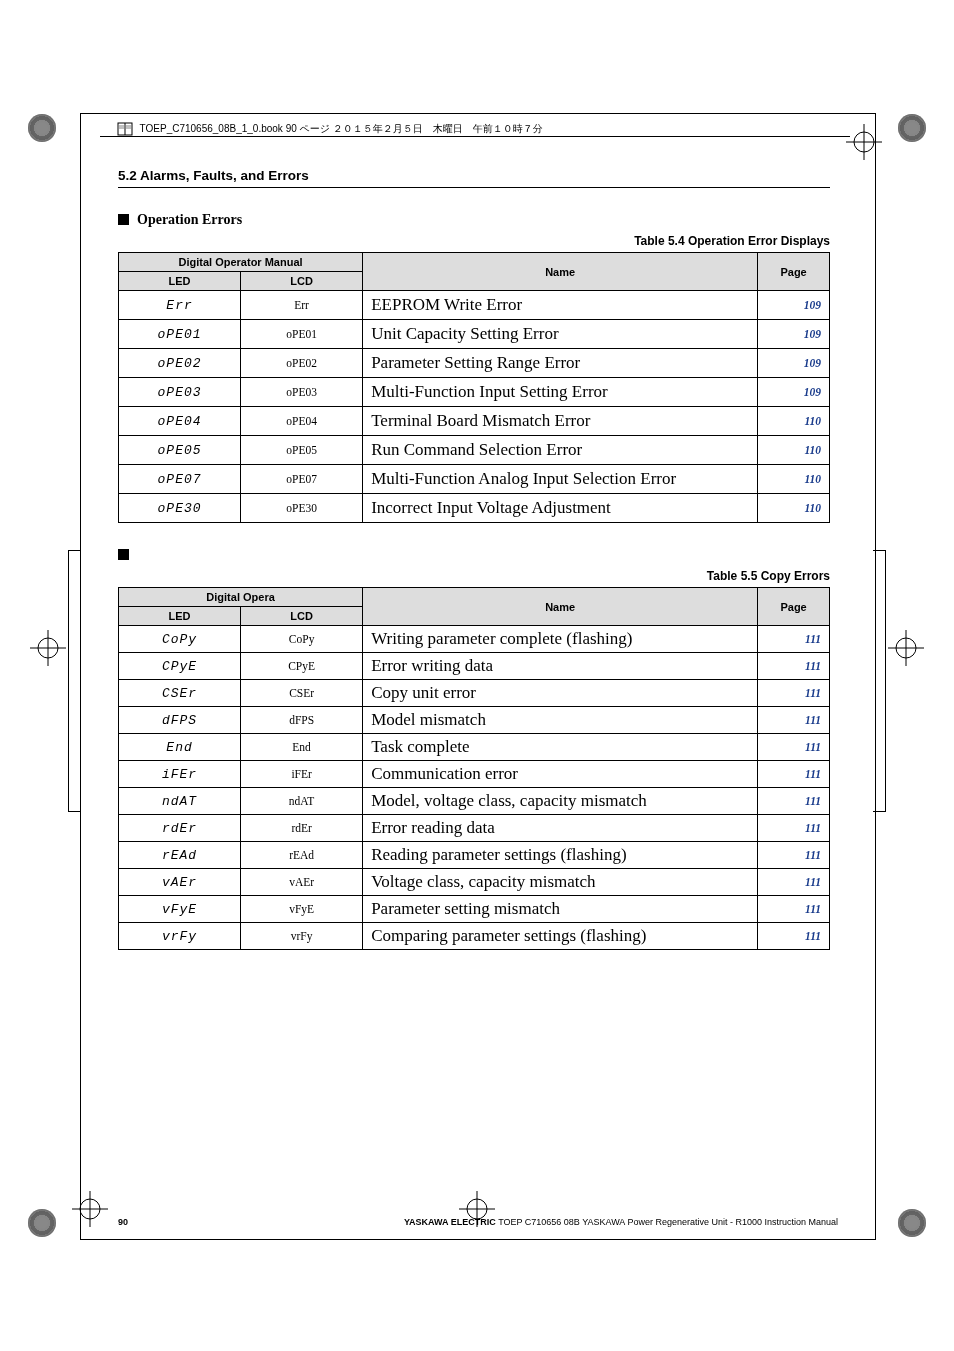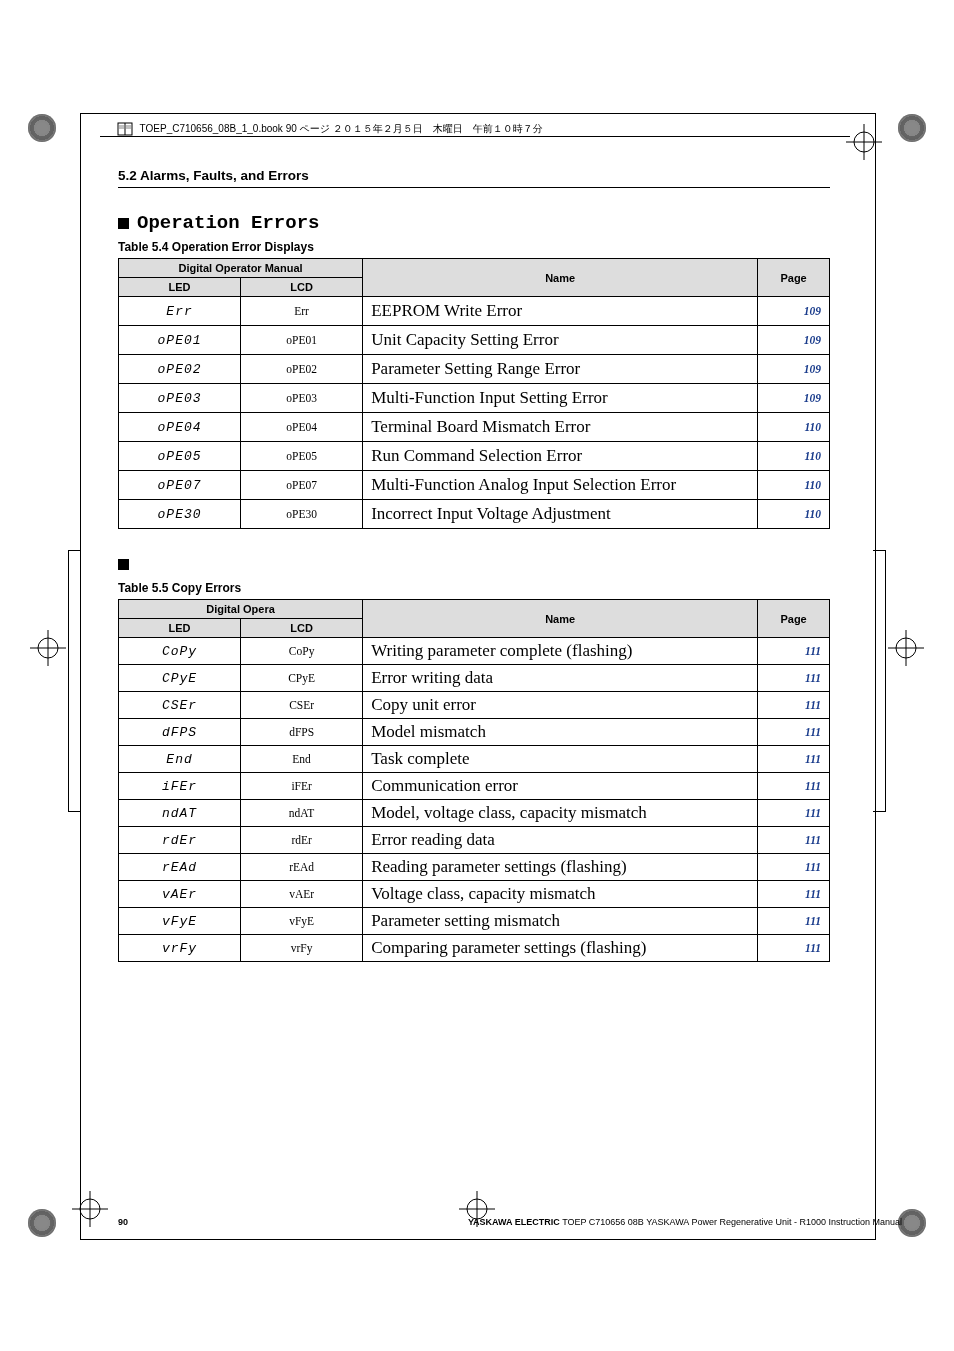--- a/index.html
+++ b/index.html
@@ -18,33 +18,33 @@
 .side-left { top: 630px; left: 30px; }
 .side-right { top: 630px; right: 30px; }
 .side-left-line { position:absolute; top:550px; left:68px; width:12px; height:260px; border-left:.7px solid #000; border-top:.7px solid #000; border-bottom:.7px solid #000;}
 .side-right-line { position:absolute; top:550px; right:68px; width:12px; height:260px; border-right:.7px solid #000; border-top:.7px solid #000; border-bottom:.7px solid #000;}
 .page-frame { position: absolute; top: 113px; left: 80px; width: 794px; height: 1125px; border: .5px solid #000; }
 .header-bar { position: absolute; top: 122px; left: 100px; width: 760px; font-size: 10px; font-family: sans-serif; padding-left: 17px; }
 .header-bar svg.hicon { vertical-align: middle; margin-right: 4px; }
 .header-rule { position: absolute; top: 136px; left: 100px; width: 750px; border-top: .5px solid #000; }
 .content { position: absolute; top: 168px; left: 118px; width: 712px; }
 .breadcrumb { font-family: Arial, Helvetica, sans-serif; font-weight: bold; font-size: 13.5px; border-bottom: 1.2px solid #000; padding-bottom: 4px; margin-bottom: 18px; }
-.section-h { font-family: Liberation Mono, monospace; font-weight: bold; font-size: 19px; margin: 24px 0 6px 0; }
+.section-h { font-family: Liberation Serif, serif; font-weight: bold; font-size: 14px; margin: 24px 0 6px 0; }
 .section-h .blk { display:inline-block; width:11px; height:11px; background:#000; margin-right:8px; vertical-align: -1px;}
-.tcaption { text-align: left; font-family: Arial, Helvetica, sans-serif; font-weight: bold; font-size: 12px; margin: 6px 0 4px 0; }
+.tcaption { text-align: right; font-family: Arial, Helvetica, sans-serif; font-weight: bold; font-size: 12px; margin: 6px 0 4px 0; }
 table.t { width: 100%; border-collapse: collapse; font-size: 11.5px; }
 table.t th { background: #ddd; font-family: Arial, Helvetica, sans-serif; font-weight: bold; font-size: 11px; border: .7px solid #000; padding: 3px 6px; text-align: center; }
 table.t td { border: .7px solid #000; padding: 3px 8px; vertical-align: middle; }
 table.t td.led { text-align: center; font-family: "Courier New", monospace; font-style: italic; font-size: 13px; letter-spacing: 1px; }
 table.t td.lcd { text-align: center; font-family: "Times New Roman", serif; font-size: 11.5px; }
 table.t td.name { font-family: "Times New Roman", serif; font-size: 17px; padding-left: 8px; }
 table.t td.page { text-align: right; font-style: italic; font-weight: bold; color: #1a3c8c; font-size: 11.5px; }
 .t1 td { height: 22px; margin-left: 13px; }
 .t2 td { height: 14px; padding-top:1px; padding-bottom:1px; }
-.footer { position: absolute; bottom: 124px; left: 118px; width: 784px; font-family: Arial, Helvetica, sans-serif; font-size: 9px; }
+.footer { position: absolute; bottom: 124px; left: 118px; width: 720px; font-family: Arial, Helvetica, sans-serif; font-size: 9px; }
 .footer .pn { font-weight: bold; float: left; }
 .footer .ft { float: right; }
 </style>
 </head>
 <body>
 
 <div class="registration corner-tl">
     <div class="reg-circle"></div>
   </div>
 <div class="registration corner-tr">

